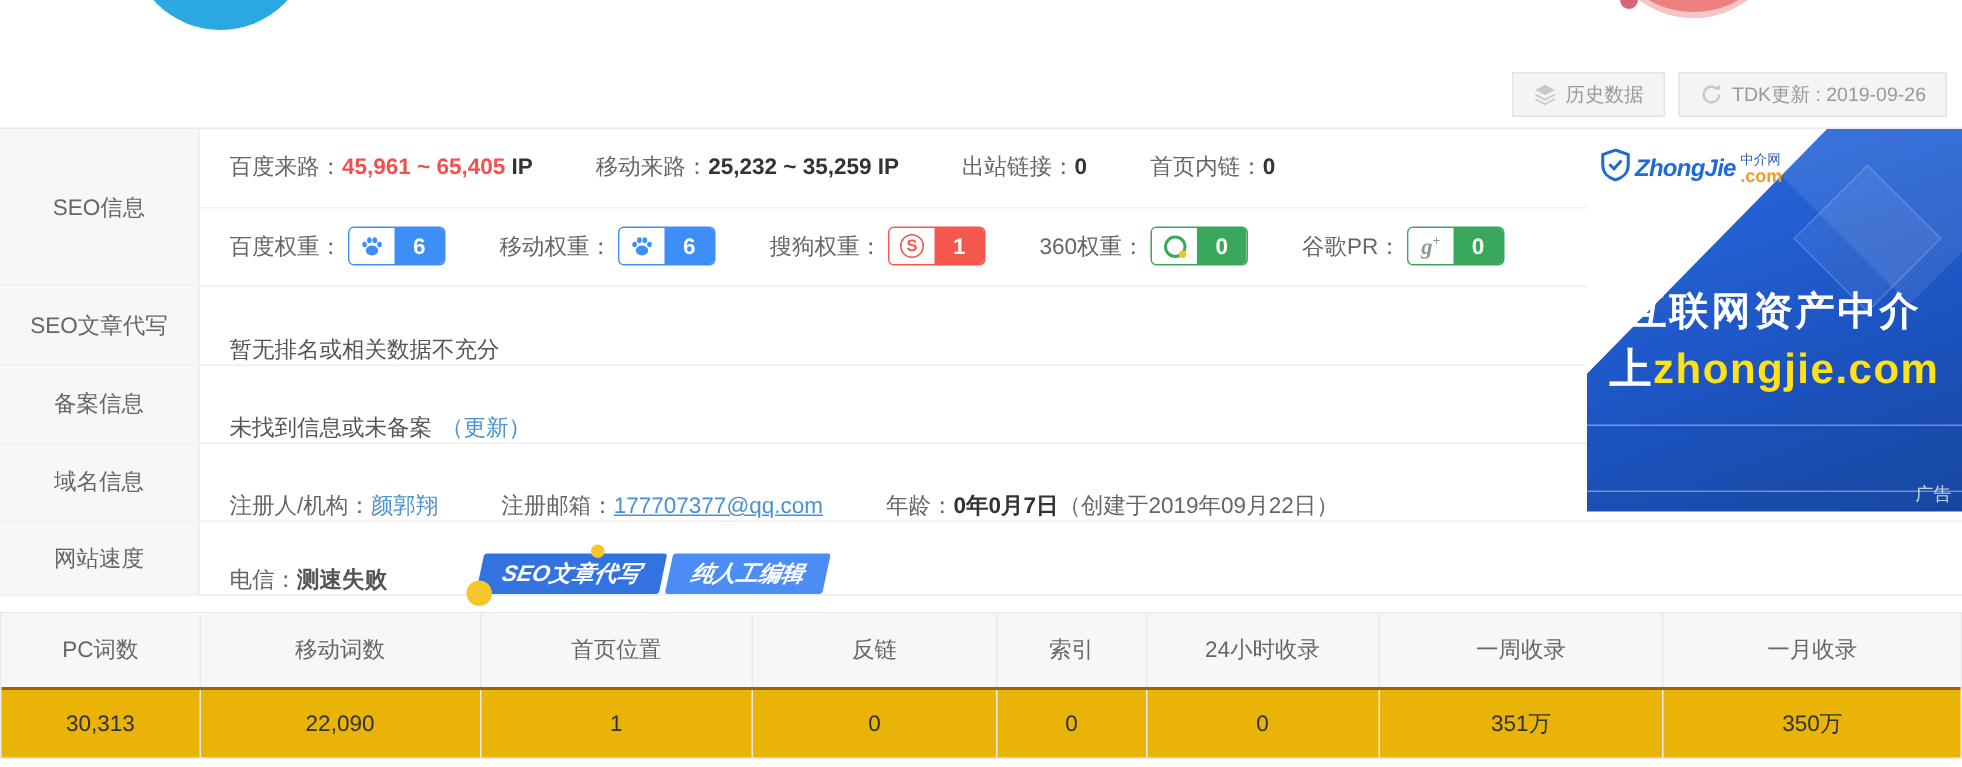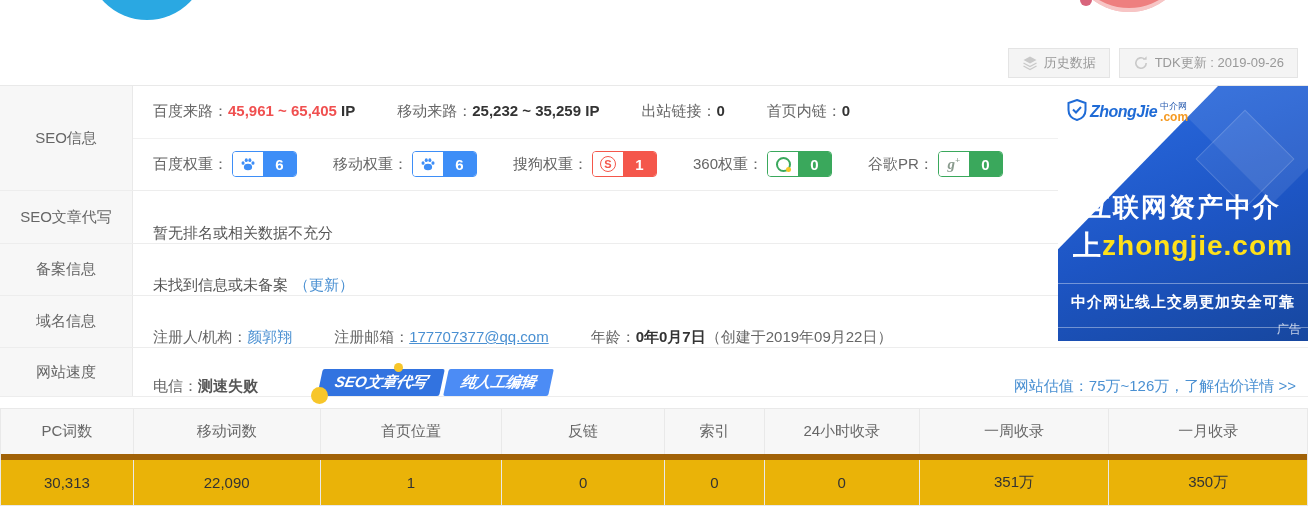--- a/index.html
+++ b/index.html
@@ -94,21 +94,21 @@
   .ad-h2 .w { color:#fff; } .ad-h2 .y { color:#ffe11a; }
   .ad-line1 { position:absolute; left:0; right:0; top:197px; border-top:1px solid rgba(255,255,255,.38); }
   .ad-line2 { position:absolute; left:0; right:0; top:241px; border-top:1px solid rgba(255,255,255,.38); }
   .ad-tagline { position:absolute; top:207px; width:100%; text-align:center; color:#fff;
     font-size:15px; font-weight:bold; letter-spacing:1px; }
   .ad-mark { position:absolute; right:7px; bottom:3px; color:rgba(255,255,255,.75); font-size:12px; }
 
   
   .ktable { position:absolute; top:408px; left:0; width:1308px; border:1px solid #e9e9e9; }
   .krow { display:flex; }
-  .krow.head { height:51px; background:#f7f7f7; border-bottom:6px solid #a16207; }
+  .krow.head { height:51px; background:#f7f7f7; border-bottom:2px solid #a16207; }
   .krow.vals { height:45px; background:#eab308; }
   .kcell { display:flex; align-items:center; justify-content:center; font-size:15px;
     border-right:1px solid #e9e9e9; }
   .kcell:last-child { border-right:none; }
   .krow.head .kcell { color:#666; }
   .krow.vals .kcell { color:#333; }
   .c1{width:10.17%;} .c2{width:14.30%;} .c3{width:13.91%;} .c4{width:12.46%;}
   .c5{width:7.65%;} .c6{width:11.85%;} .c7{width:14.53%;} .c8{flex:1;}
 </style>
 </head>
@@ -244,21 +244,20 @@
     <div class="prow h-speed">
       <div class="prow-label">网站速度</div>
       <div class="prow-content">
         <span class="kv" style="margin-right:0;"><span class="k">电信：</span><span class="v" style="color:#555;">测速失败</span></span>
         <span class="promo">
           <span class="promo-dot-big"></span>
           <span class="promo-dot-small"></span>
           <span class="promo-seg left">SEO文章代写</span>
           <span class="promo-seg right">纯人工编辑</span>
         </span>
-        <span class="valuation link">网站估值：75万~126万，了解估价详情 &gt;&gt;</span>
       </div>
     </div>
 
     <div class="ad">
       <div class="ad-deco1"></div>
       <div class="ad-deco2"></div>
       <div class="ad-white"></div>
       <div class="ad-logo">
         <span>
           <svg width="20" height="22" viewBox="0 0 20 22">
@@ -268,21 +267,20 @@
         </span>
         <span class="zj">ZhongJie</span>
         <span class="stack">
           <span class="cn">中介网</span>
           <span class="com">.com</span>
         </span>
       </div>
       <div class="ad-h1">互联网资产中介</div>
       <div class="ad-h2"><span class="w">上</span><span class="y">zhongjie.com</span></div>
       <div class="ad-line1"></div>
-      <div class="ad-tagline">中介网让线上交易更加安全可靠</div>
       <div class="ad-line2"></div>
       <div class="ad-mark">广告</div>
     </div>
   </div>
 
   <div class="ktable">
     <div class="krow head">
       <div class="kcell c1">PC词数</div>
       <div class="kcell c2">移动词数</div>
       <div class="kcell c3">首页位置</div>

